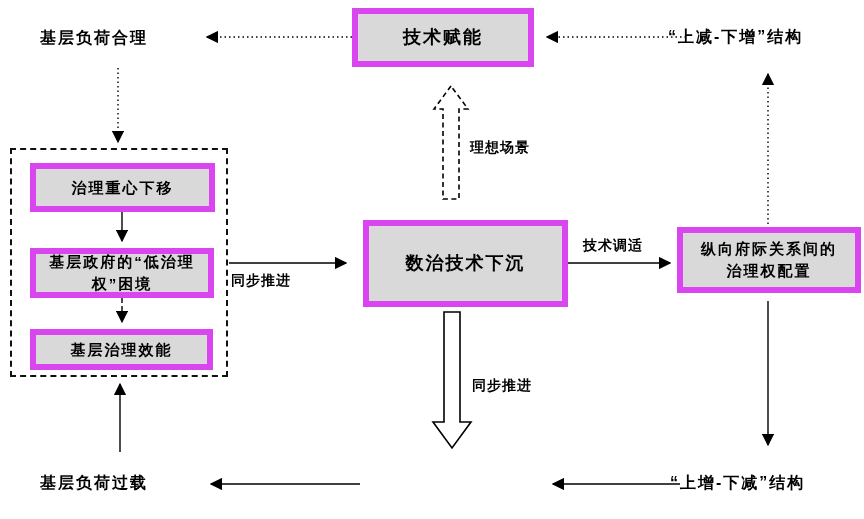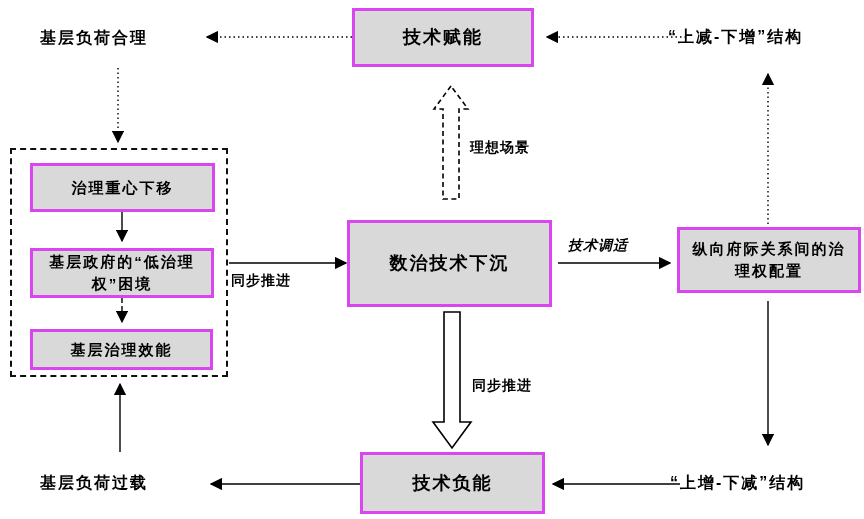--- a/index.html
+++ b/index.html
@@ -7,21 +7,21 @@
     position:relative;
     width:864px;height:519px;
     background:#ffffff;
     font-family:"Liberation Sans","DejaVu Sans",sans-serif;
     color:#000;
     overflow:hidden;
   }
   .node{
     position:absolute;
     background:#d9d9d9;
-    border:3px solid #d946ef;
+    border:6px solid #d946ef;
     display:flex;align-items:center;justify-content:center;
     text-align:center;
     font-weight:bold;
     letter-spacing:2px;
     line-height:1.45;
     box-sizing:border-box;
   }
   .node.big{font-size:18px;}
   .node.small{font-size:15px;}
   .dashed-group{
@@ -36,36 +36,36 @@
     letter-spacing:2px;
     font-size:15px;
     line-height:1.2;
     white-space:nowrap;
   }
   .flabel.sm{font-size:14px;letter-spacing:1px;}
   svg.wires{position:absolute;left:0;top:0;width:864px;height:519px;pointer-events:none;}
 
   
   #n-tech-empower{left:352px;top:8px;width:182px;height:59px;}
-  #n-digital-sink{left:347px;top:220px;width:205px;height:87px;}
+  #n-digital-sink{left:363px;top:220px;width:205px;height:87px;}
   #n-tech-negative{left:360px;top:452px;width:185px;height:62px;}
   #n-vertical-alloc{left:677px;top:227px;width:184px;height:66px;padding:4px 10px;}
   #n-gov-shift{left:30px;top:163px;width:185px;height:49px;}
   #n-low-dilemma{left:30px;top:248px;width:184px;height:50px;padding:2px 8px;}
   #n-efficacy{left:30px;top:329px;width:183px;height:41px;}
   #dash-box{left:10px;top:148px;width:218px;height:229px;}
 
   
   #l-load-reasonable{left:40px;top:28px;width:162px;font-size:16px;}
   #l-up-minus{left:668px;top:27px;width:200px;font-size:16px;}
   #l-load-overload{left:40px;top:473px;width:162px;font-size:16px;}
   #l-up-plus{left:670px;top:473px;width:200px;font-size:16px;}
   #l-power-constraint{left:224px;top:237px;width:140px;}
   #l-sync-advance{left:231px;top:272px;width:120px;}
-  #l-tech-adjust{left:568px;top:237px;width:120px;font-style:italic;}
+  #l-tech-adjust{left:583px;top:237px;width:120px;}
   #l-ideal{left:470px;top:139px;width:120px;text-align:left;}
   #l-deviation{left:472px;top:377px;width:120px;text-align:left;}
 </style>
 </head>
 <body>
 
 <div id="canvas">
 
   <svg class="wires" viewBox="0 0 864 519">
     <defs>
@@ -90,21 +90,20 @@
     <line x1="120" y1="452" x2="120" y2="384" stroke="#000" stroke-width="1.4" marker-end="url(#ah)"></line>
 
     <polygon points="451,86 434,109 443,109 443,199 459,199 459,109 468,109" fill="none" stroke="#000" stroke-width="1.6" stroke-dasharray="5 3.5"></polygon>
     <polygon points="444,312 444,422 433,422 452,448 471,422 460,422 460,312" fill="#ffffff" stroke="#000" stroke-width="1.6"></polygon>
   </svg>
 
   <div class="dashed-group" id="dash-box"></div>
 
   <div class="node big" id="n-tech-empower">技术赋能</div>
   <div class="node big" id="n-digital-sink">数治技术下沉</div>
-  <div class="node big" id="n-tech-negative">技术负能</div>
   <div class="node small" id="n-vertical-alloc">纵向府际关系间的治理权配置</div>
   <div class="node small" id="n-gov-shift">治理重心下移</div>
   <div class="node small" id="n-low-dilemma">基层政府的“低治理权”困境</div>
   <div class="node small" id="n-efficacy">基层治理效能</div>
 
   <div class="flabel" id="l-load-reasonable">基层负荷合理</div>
   <div class="flabel" id="l-up-minus">“上减-下增”结构</div>
   <div class="flabel" id="l-load-overload">基层负荷过载</div>
   <div class="flabel" id="l-up-plus">“上增-下减”结构</div>
   <div class="flabel sm" id="l-sync-advance">同步推进</div>

